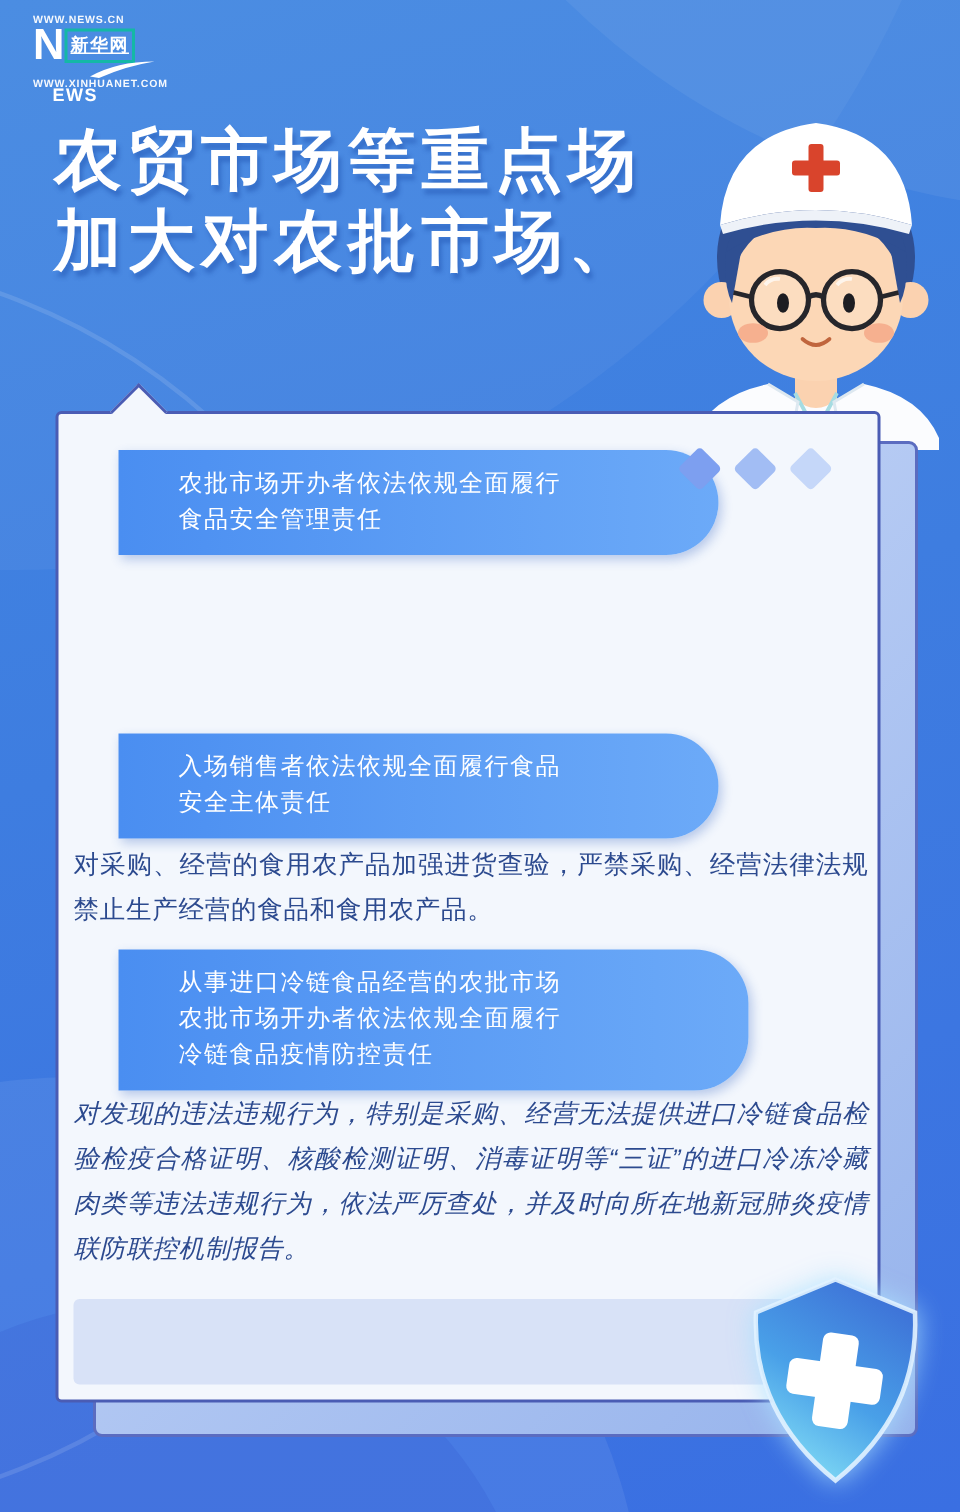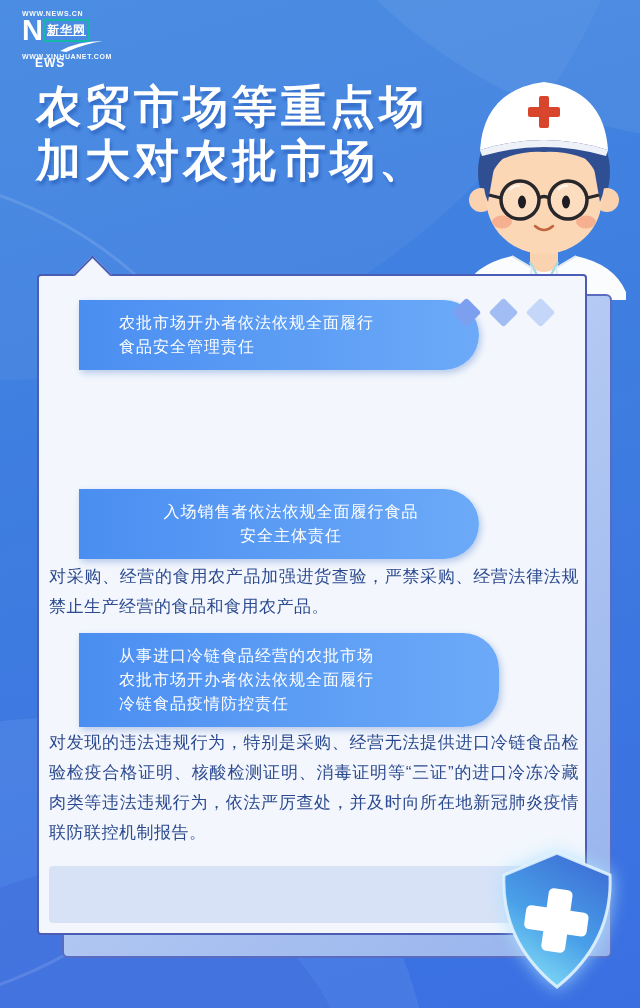--- a/index.html
+++ b/index.html
@@ -53,30 +53,30 @@
     background:var(--card_bg);border:2px solid var(--card_border);border-radius:4px;}
   .notch{position:absolute;left:40px;top:-15px;width:27px;height:27px;background:var(--card_bg);
     border-top:2px solid var(--card_border);border-left:2px solid var(--card_border);
     transform:rotate(45deg);}
 
   .banner{position:absolute;left:0;color:#fff;font-size:16px;line-height:24px;font-weight:400;
     padding:11px 16px 11px 40px;white-space:pre-line;letter-spacing:1px;
     background:linear-gradient(90deg,var(--banner_start),var(--banner_end));
     border-radius:0 36px 36px 0;box-shadow:2px 3px 7px rgba(40,90,190,0.30);margin-left:40px;}
   .banner1{top:24px;width:400px;}
-  .banner2{top:213px;width:400px;text-align:center;}
+  .banner2{top:213px;width:400px;}
   .banner3{top:357px;width:420px;}
 
   .diamonds{position:absolute;top:26px;left:417px;display:flex;gap:16px;}
   .diamond{width:21px;height:21px;border-radius:3px;transform:rotate(45deg);}
   .d1{background:var(--diamond1);} .d2{background:var(--diamond2);} .d3{background:var(--diamond3);}
 
   .para{position:absolute;left:10px;width:530px;color:var(--body_text);
     font-size:17px;line-height:30px;text-align:justify;letter-spacing:0.5px;}
-  .para1{top:106px;} .para2{top:286px;} .para3{top:452px;}
+  .para1{top:106px;} .para2{top:286px;} .para3{top:452px;font-style:italic;}
 
   .bottom-panel{position:absolute;left:10px;top:590px;width:528px;height:57px;
     background:#d8e2f7;border-radius:4px;}
 
   .shield{position:absolute;left:486px;top:846px;z-index:4;
     filter:drop-shadow(0 0 9px rgba(170,225,255,0.85));}
 </style>
 </head>
 <body>
 

